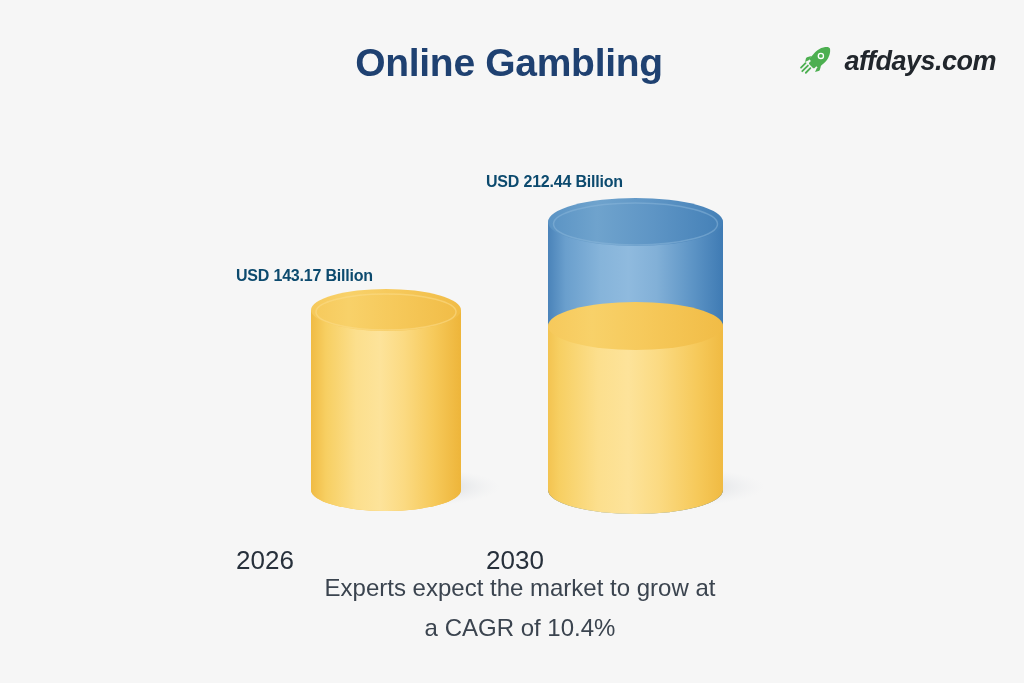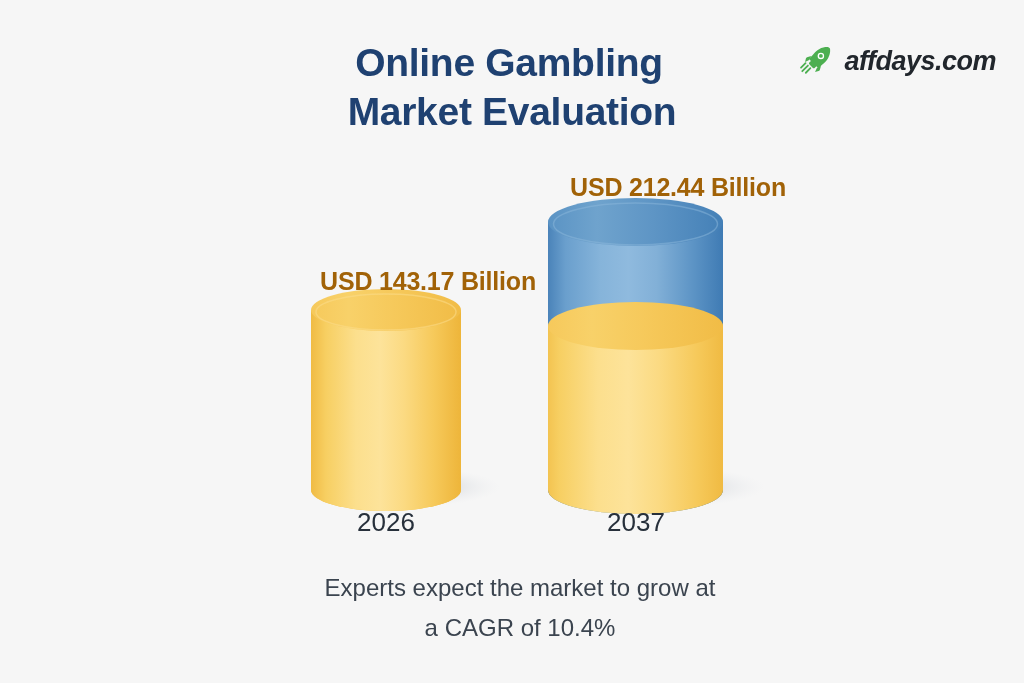--- a/index.html
+++ b/index.html
@@ -67,46 +67,47 @@
   .chart {
     position: absolute;
     left: 0;
     top: 0;
     width: 1024px;
     height: 683px;
   }
 
   .value-label {
     position: absolute;
-    color: #a16207;
-    font-size: 25px;
+    color: #0c4a6e;
+    font-size: 16px;
     font-weight: bold;
     letter-spacing: -0.2px;
     white-space: nowrap;
-    text-align: right;
+    text-align: left;
   }
   .value-label.v2026 {
     left: 236px;
     top: 267px;
     width: 300px;
   }
   .value-label.v2030 {
     left: 486px;
     top: 173px;
     width: 300px;
   }
 
   .cat-label {
     position: absolute;
     color: #27303b;
     font-size: 26px;
     font-weight: normal;
     letter-spacing: 0px;
-    text-align: center;
+    text-align: left;
     white-space: nowrap;
+    margin-top: 38px;
   }
   .cat-label.c2026 {
     left: 236px;
     top: 507px;
     width: 300px;
   }
   .cat-label.c2030 {
     left: 486px;
     top: 507px;
     width: 300px;
@@ -134,21 +135,20 @@
     height: 683px;
   }
 </style>
 </head>
 <body>
 
 <div id="stage">
 
   <div class="title">
     <span class="line l1">Online Gambling</span>
-    <span class="line l2">Market Evaluation</span>
   </div>
 
   <div class="logo">
     <span>
       <svg class="logo-mark" viewBox="0 0 64 64" xmlns="http://www.w3.org/2000/svg" aria-hidden="true">
 
         <path d="M55.5 6.2c-1.6-.5-9.6-1.1-17.7 3.6-5.2 3-9.4 7.4-12.4 11.3l-5.2 5.2c-.9.9-.9 2.4 0 3.3l2.3 2.3-3.1 3.1c-.9.9-.9 2.4 0 3.3l6.8 6.8c.9.9 2.4.9 3.3 0l3.1-3.1 2.3 2.3c.9.9 2.4.9 3.3 0l5.2-5.2c3.9-3 8.3-7.2 11.3-12.4 4.7-8.1 4.1-16.1 3.6-17.7-.2-.9-.9-1.6-1.8-1.8z" fill="#4caf50"></path>
 
         <circle cx="41.2" cy="22.4" r="6.1" fill="#ffffff"></circle>
         <circle cx="41.2" cy="22.4" r="3.6" fill="#4caf50"></circle>
@@ -244,21 +244,21 @@
 
         <ellipse cx="635.5" cy="222" rx="87.5" ry="24" fill="url(#blueTop)"></ellipse>
         <ellipse cx="635.5" cy="224" rx="82" ry="21" fill="none" stroke="#8cb8dc" stroke-opacity="0.5" stroke-width="1.5"></ellipse>
       </g>
     </svg>
 
     <div class="value-label v2026">USD 143.17 Billion</div>
     <div class="value-label v2030">USD 212.44 Billion</div>
 
     <div class="cat-label c2026">2026</div>
-    <div class="cat-label c2030">2037</div>
+    <div class="cat-label c2030">2030</div>
   </div>
 
   <div class="caption">
     <span class="cline">Experts expect the market to grow at</span>
     <span class="cline">a CAGR of 10.4%</span>
   </div>
 
 </div>
 
 </body></html>

